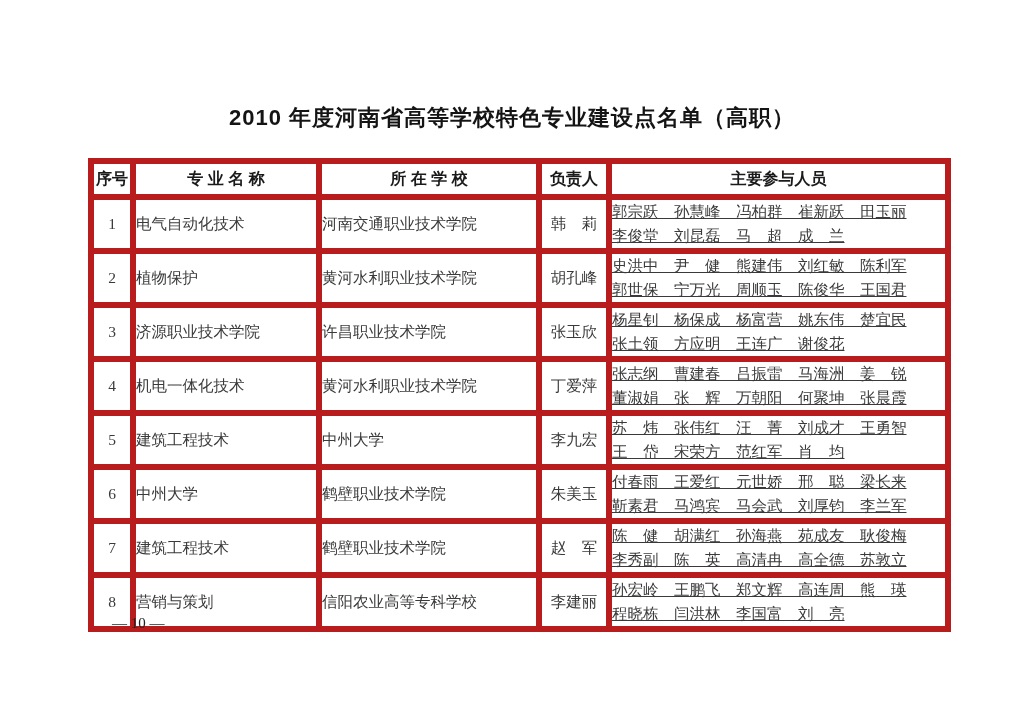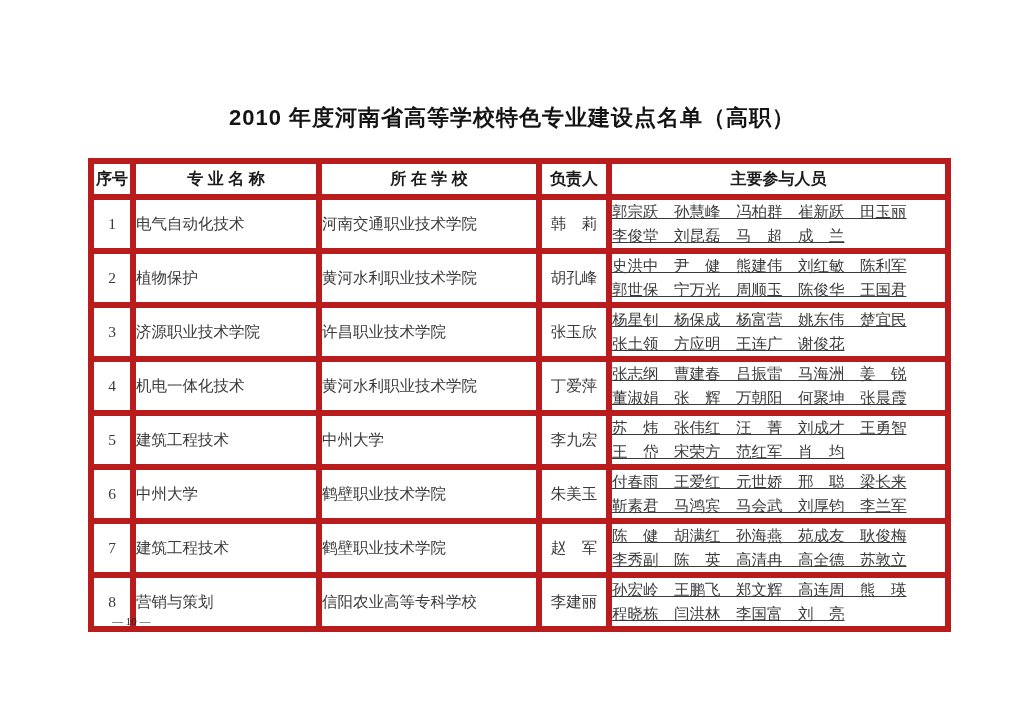--- a/index.html
+++ b/index.html
@@ -66,21 +66,21 @@
   td.c-part { padding: 2px 4px 2px 8px; }
   .pline {
     line-height: 24px;
     white-space: nowrap;
     text-decoration: underline;
   }
   .page-number {
     position: absolute;
     left: 112px; top: 615px;
     font-family: "Liberation Serif", serif;
-    font-size: 11px;
+    font-size: 15px;
     color: #222222;
   }
 </style>
 </head>
 <body>
 
 <div class="page">
 
   <h1 class="doc-title">2010 年度河南省高等学校特色专业建设点名单（高职）</h1>
 

